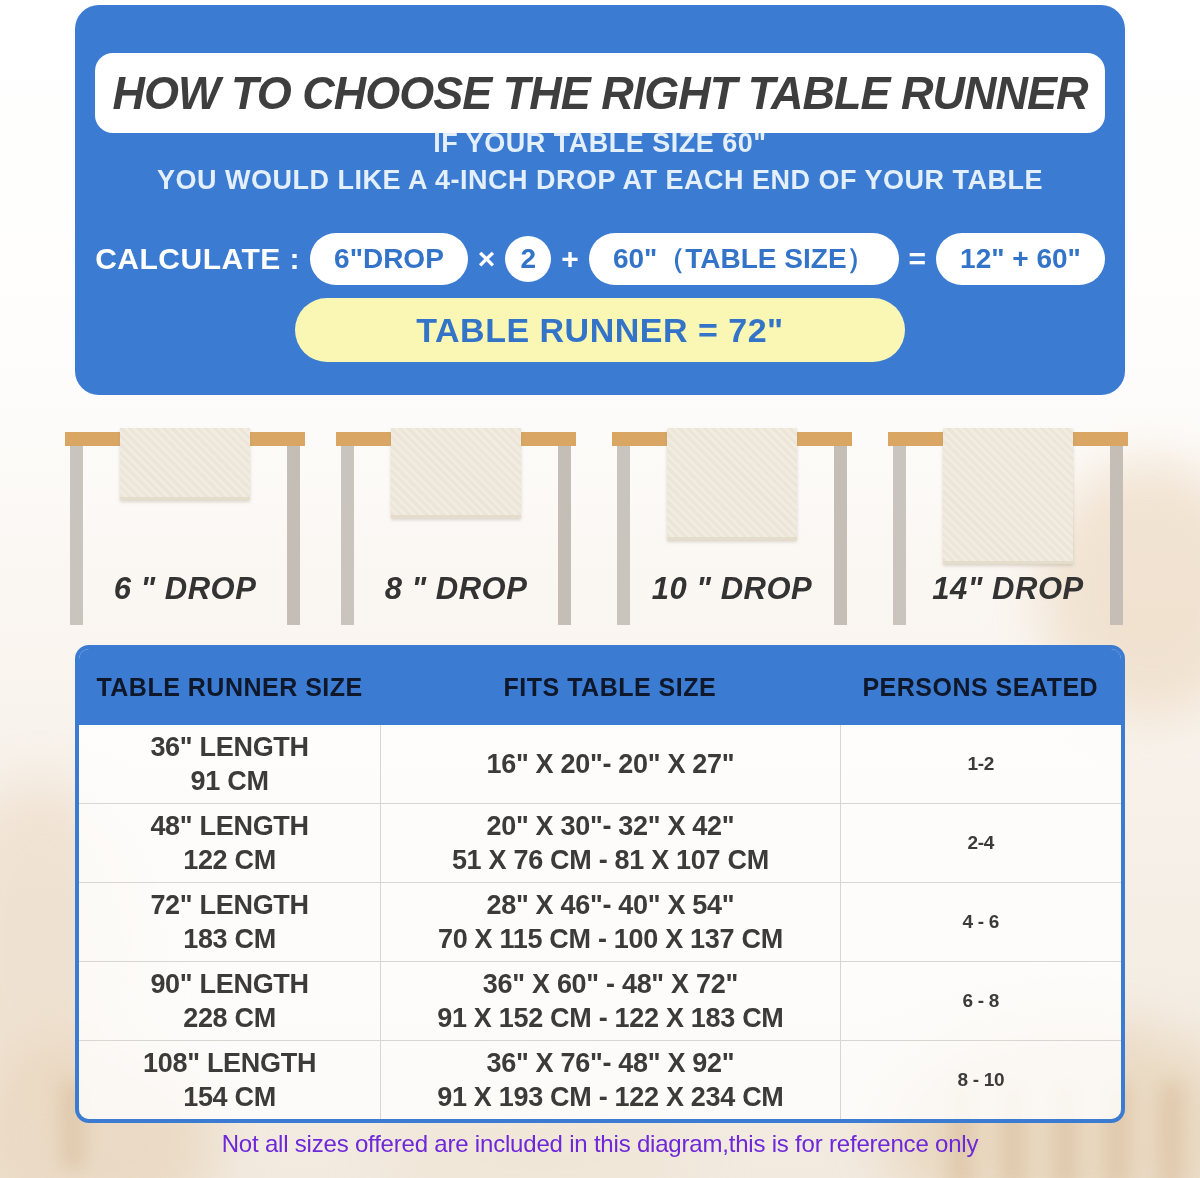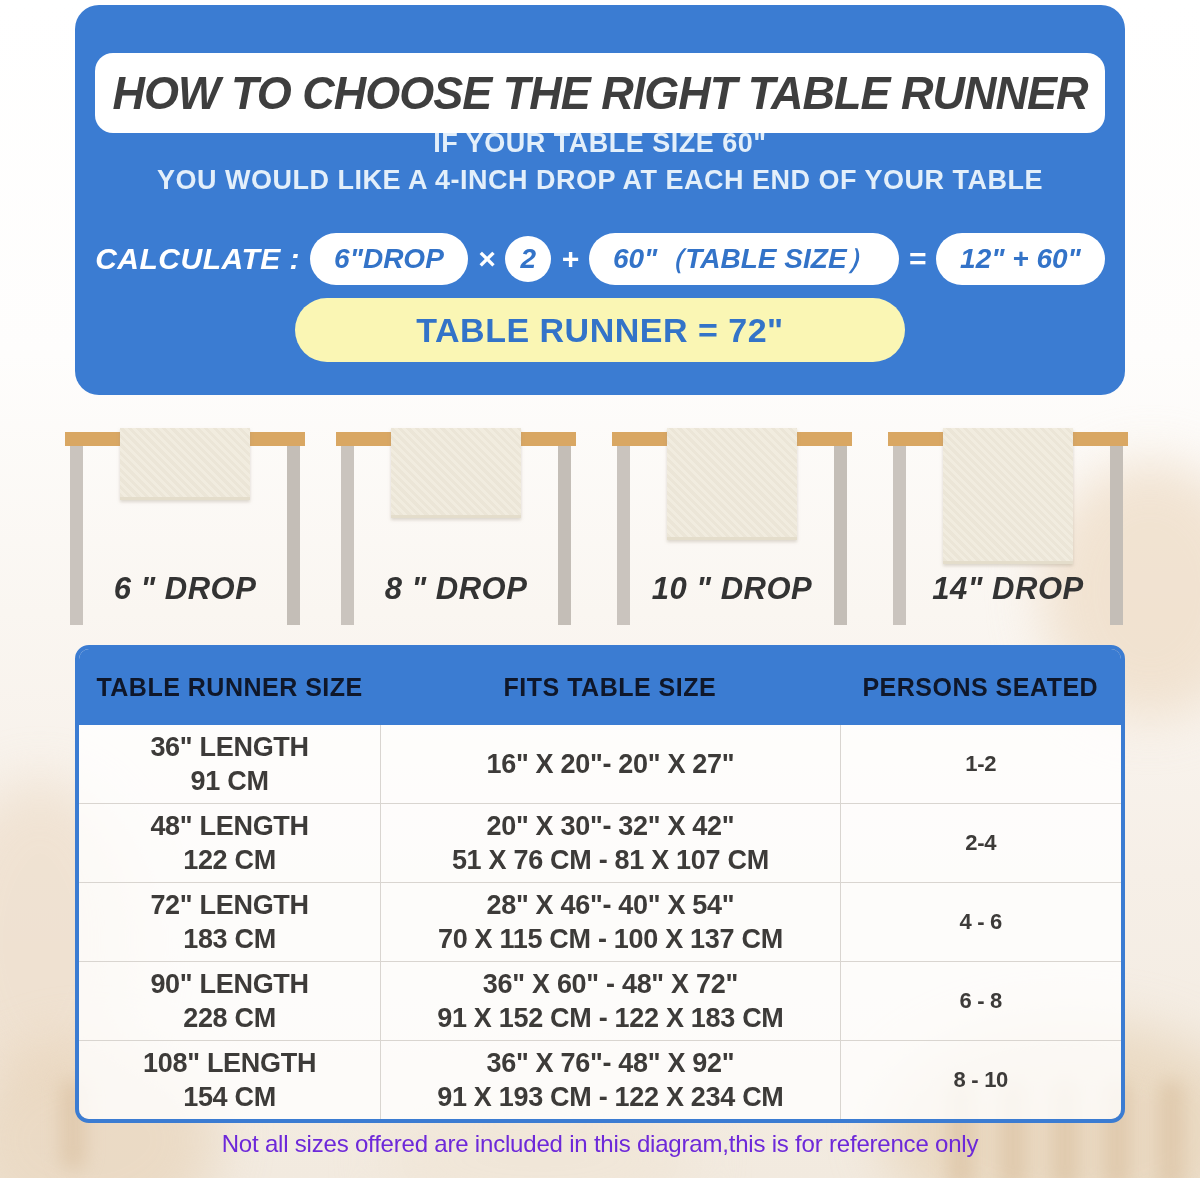--- a/index.html
+++ b/index.html
@@ -27,21 +27,21 @@
           background:#3b7cd2; border-radius:24px; }
   .title-banner { position:absolute; left:20px; right:20px; top:16px; height:80px;
                   background:#ffffff; border-radius:18px; display:flex; align-items:center; justify-content:center;margin-top:32px; }
   .title-banner span { font-size:45px; font-weight:bold; font-style:italic; letter-spacing:-1px;
                        color:#3e3e3e; white-space:nowrap; transform:scaleY(1.04); }
   .sub { position:absolute; left:0; width:100%; text-align:center; color:#e3effa;
          font-size:27px; font-weight:bold; letter-spacing:.5px; }
   .sub.line1 { top:123px; }
   .sub.line2 { top:160px; }
   .calc-row { position:absolute; left:0; top:228px; width:100%; height:52px;
-              display:flex; align-items:center; justify-content:center; gap:10px;font-style:italic; }
+              display:flex; align-items:center; justify-content:center; gap:10px; }
   .calc-label { color:#ffffff; font-size:30px; font-weight:bold; letter-spacing:.5px; }
   .pill { background:#ffffff; border-radius:26px; height:52px; line-height:52px;
           color:#3373c8; font-size:28px; font-weight:bold; padding:0 24px; white-space:nowrap; }
   .op { color:#ffffff; font-size:30px; font-weight:bold; }
   .mult-circle { background:#ffffff; width:46px; height:46px; border-radius:50%;
                  display:flex; align-items:center; justify-content:center;
                  color:#3373c8; font-size:28px; font-weight:bold; }
   .result-pill { position:absolute; left:220px; top:293px; width:610px; height:64px;
                  background:#faf6b4; border-radius:32px; display:flex; align-items:center; justify-content:center;
                  color:#3373c8; font-size:34px; font-weight:bold; letter-spacing:.5px; }
@@ -68,21 +68,21 @@
                 display:flex; flex-direction:column; }
   .thead { height:76px; flex:0 0 76px; background:#3b7cd2; display:flex; align-items:center; }
   .th { color:#0f172a; font-size:25px; font-weight:bold; letter-spacing:.5px; text-align:center; }
   .c1 { width:28.9%; } .c2 { width:44.1%; } .c3 { width:27%; }
   .tbody { flex:1; display:flex; flex-direction:column; background:rgba(255,255,255,.8); }
   .trow { flex:1; display:flex; align-items:stretch; }
   .trow + .trow { border-top:1px solid #d9d5d0; }
   .td { display:flex; flex-direction:column; align-items:center; justify-content:center; gap:3px; }
   .td.c2, .td.c3 { border-left:1px solid #d9d5d0; }
   .td div { font-size:27px; font-weight:bold; color:#3d3b39; letter-spacing:-0.3px; white-space:nowrap; }
-  .td.c3 div { font-size:22px; }
+  .td.c3 div { font-size:19px; }
 
   
   .footnote { position:absolute; left:0; top:1130px; width:100%; text-align:center;
               font-size:24px; font-weight:normal; color:#6d28d9; letter-spacing:-0.2px; }
 </style>
 </head>
 <body>
 
 <div class="canvas">
 

